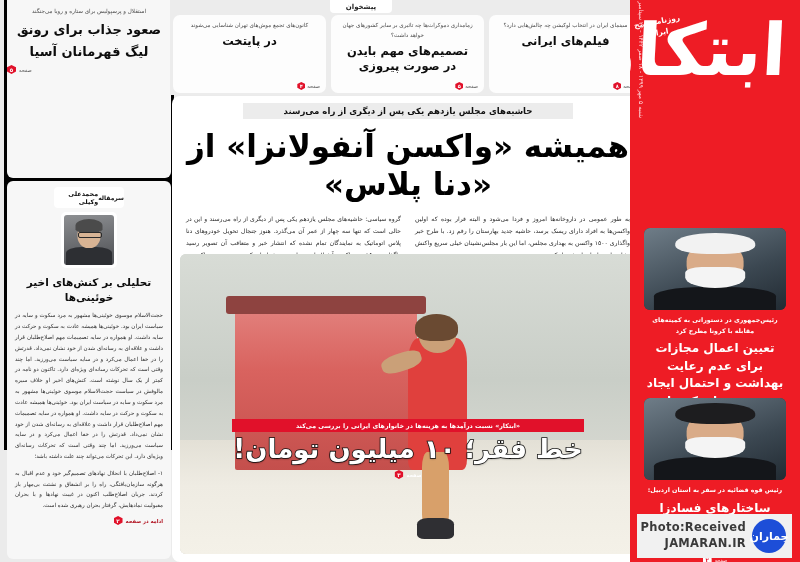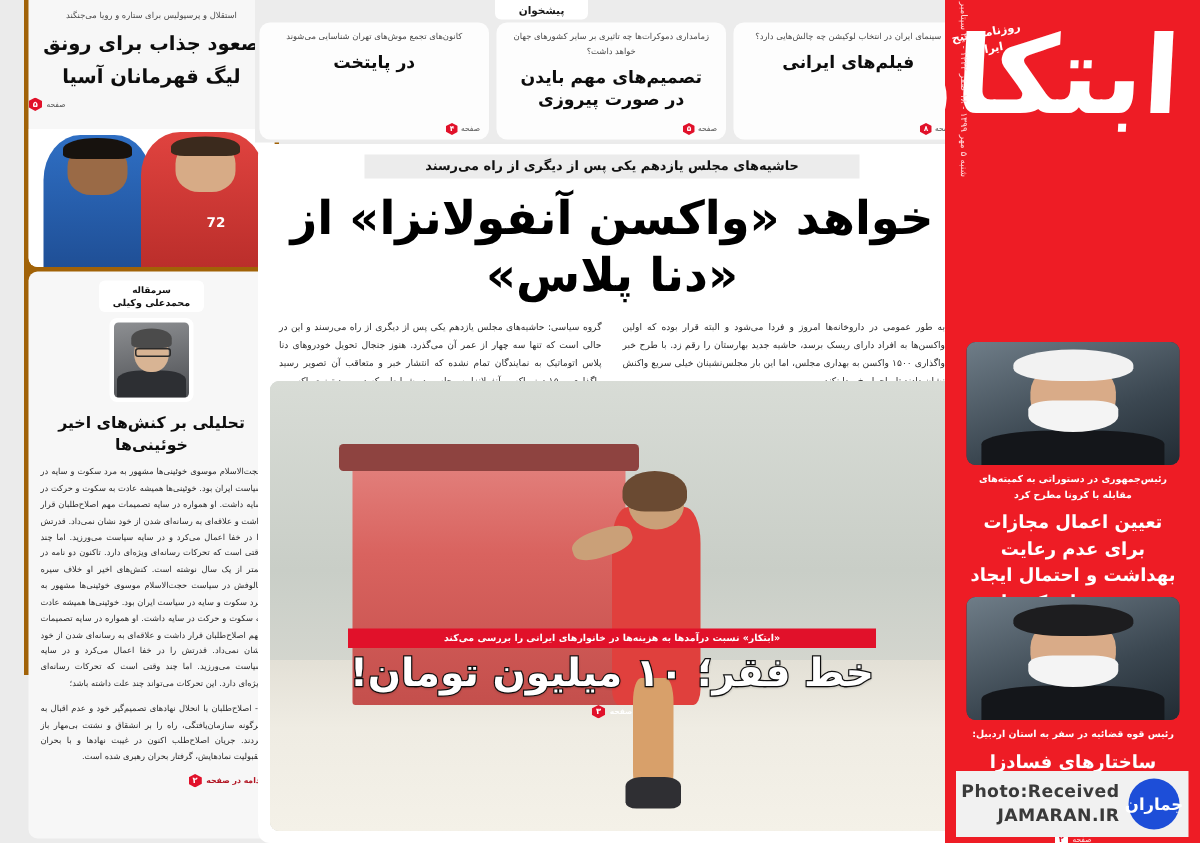--- a/index.html
+++ b/index.html
@@ -223,22 +223,22 @@
   }
   .cap-pb .lbl{font-size:5px;color:#fff;font-weight:bold;}
   .cap-pb .dot{
     width:9px;height:9px;background:#e1112a;color:#fff;
     clip-path:polygon(50% 0,100% 25%,100% 72%,50% 100%,0 72%,0 25%);
     font-size:5.5px;display:flex;align-items:center;justify-content:center;font-weight:bold;
   }
 
   
   .rightcol{
-    position:absolute;left:16px;top:0;width:170px;height:450px;
-    background:#a16207;
+    position:absolute;left:4px;top:0;width:170px;height:450px;
+    background:#000000;
   }
   .sports{
     position:absolute;left:3px;top:0;width:164px;height:178px;
     background:#f7f7f7;border-radius:0 0 6px 6px;overflow:hidden;
   }
   .sports .kicker{
     margin:7px 7px 0 7px;font-size:5.6px;line-height:1.6;color:#4a4a4a;text-align:center;
   }
   .sports .htitle{
     margin:5px 6px 0 6px;font-size:13px;line-height:1.35;font-weight:bold;color:#0d0d0d;
@@ -281,21 +281,21 @@
   .sp-num{
     position:absolute;right:20%;bottom:26%;font-size:9px;color:#fff;font-weight:bold;
   }
 
   .editorial{
     position:absolute;left:3px;top:181px;width:164px;height:378px;
     background:#f7f7f7;border-radius:6px;overflow:hidden;padding:0;
   }
   .ed-tag{
     margin:6px auto 0 auto;width:70px;height:21px;background:#fff;border-radius:4px;
-    display:flex;flex-direction:column;align-items:center;justify-content:center;
+    display:flex;flex-direction:row;align-items:center;justify-content:center;
   }
   .ed-tag .t1{font-size:6px;font-weight:bold;color:#111;}
   .ed-tag .t2{font-size:6.4px;font-weight:bold;color:#111;margin-top:1px;}
   .ed-photo{
     margin:4px auto 0 auto;width:56px;height:56px;background:#fff;border-radius:5px;
     position:relative;overflow:hidden;padding:3px;box-sizing:border-box;
   }
   .ed-inner{position:absolute;inset:3px;background:linear-gradient(170deg,#8d8f92,#4c4e52);border-radius:3px;overflow:hidden;}
   .ed-head{position:absolute;left:50%;top:16%;width:46%;height:50%;transform:translateX(-50%);
            background:#d8b494;border-radius:46%;}
@@ -327,29 +327,20 @@
   <div class="rightcol">
 
     <div class="sports">
       <div class="kicker">استقلال و پرسپولیس برای ستاره و رویا می‌جنگند</div>
       <div class="htitle">صعود جذاب برای رونق</div>
       <div class="htitle">لیگ قهرمانان آسیا</div>
       <div class="pb">
         <span class="lbl">صفحه</span>
         <span class="dot">۵</span>
       </div>
-      <div class="sports-photo">
-        <div class="sp-blue"></div>
-        <div class="sp-blue-head"></div>
-        <div class="sp-blue-hair"></div>
-        <div class="sp-red"></div>
-        <div class="sp-red-head"></div>
-        <div class="sp-red-hair"></div>
-        <div class="sp-num">72</div>
-      </div>
     </div>
 
     <div class="editorial">
       <div class="ed-tag">
         <div class="t1">سرمقاله</div>
         <div class="t2">محمدعلی وکیلی</div>
       </div>
       <div class="ed-photo">
         <div class="ed-inner">
           <div class="ed-suit"></div>
@@ -398,21 +389,21 @@
           <span class="lbl">صفحه</span>
           <span class="dot">۴</span>
         </div>
       </div>
 
     </div>
   </div>
 
   <div class="center">
     <div class="lead-kicker">حاشیه‌های مجلس یازدهم یکی پس از دیگری از راه می‌رسند</div>
-    <div class="lead-title">خواهد «واکسن آنفولانزا» از «دنا پلاس»</div>
+    <div class="lead-title">همیشه «واکسن آنفولانزا» از «دنا پلاس»</div>
     <div class="lead-body">
       <div class="lead-col">
         <span>به طور عمومی در داروخانه‌ها امروز و فردا می‌شود و البته قرار بوده که اولین واکسن‌ها به افراد دارای ریسک برسد، حاشیه جدید بهارستان را رقم زد. با طرح خبر واگذاری ۱۵۰۰ واکسن به بهداری مجلس، اما این بار مجلس‌نشینان خیلی سریع واکنش نشان دادند تا ماجرا بیخ پیدا نکند.</span>
         <div class="lead-more">
           <span class="lbl">شرح در صفحه</span>
           <span class="dot">۲</span>
         </div>
       </div>
       <div class="lead-col">
         <span>گروه سیاسی: حاشیه‌های مجلس یازدهم یکی پس از دیگری از راه می‌رسند و این در حالی است که تنها سه چهار از عمر آن می‌گذرد. هنوز جنجال تحویل خودروهای دنا پلاس اتوماتیک به نمایندگان تمام نشده که انتشار خبر و متعاقب آن تصویر رسید واگذاری ۱۵۰۰ دوز واکسن آنفولانزا به مجلس، در شرایطی که در مورد توزیع واکسن</span>

